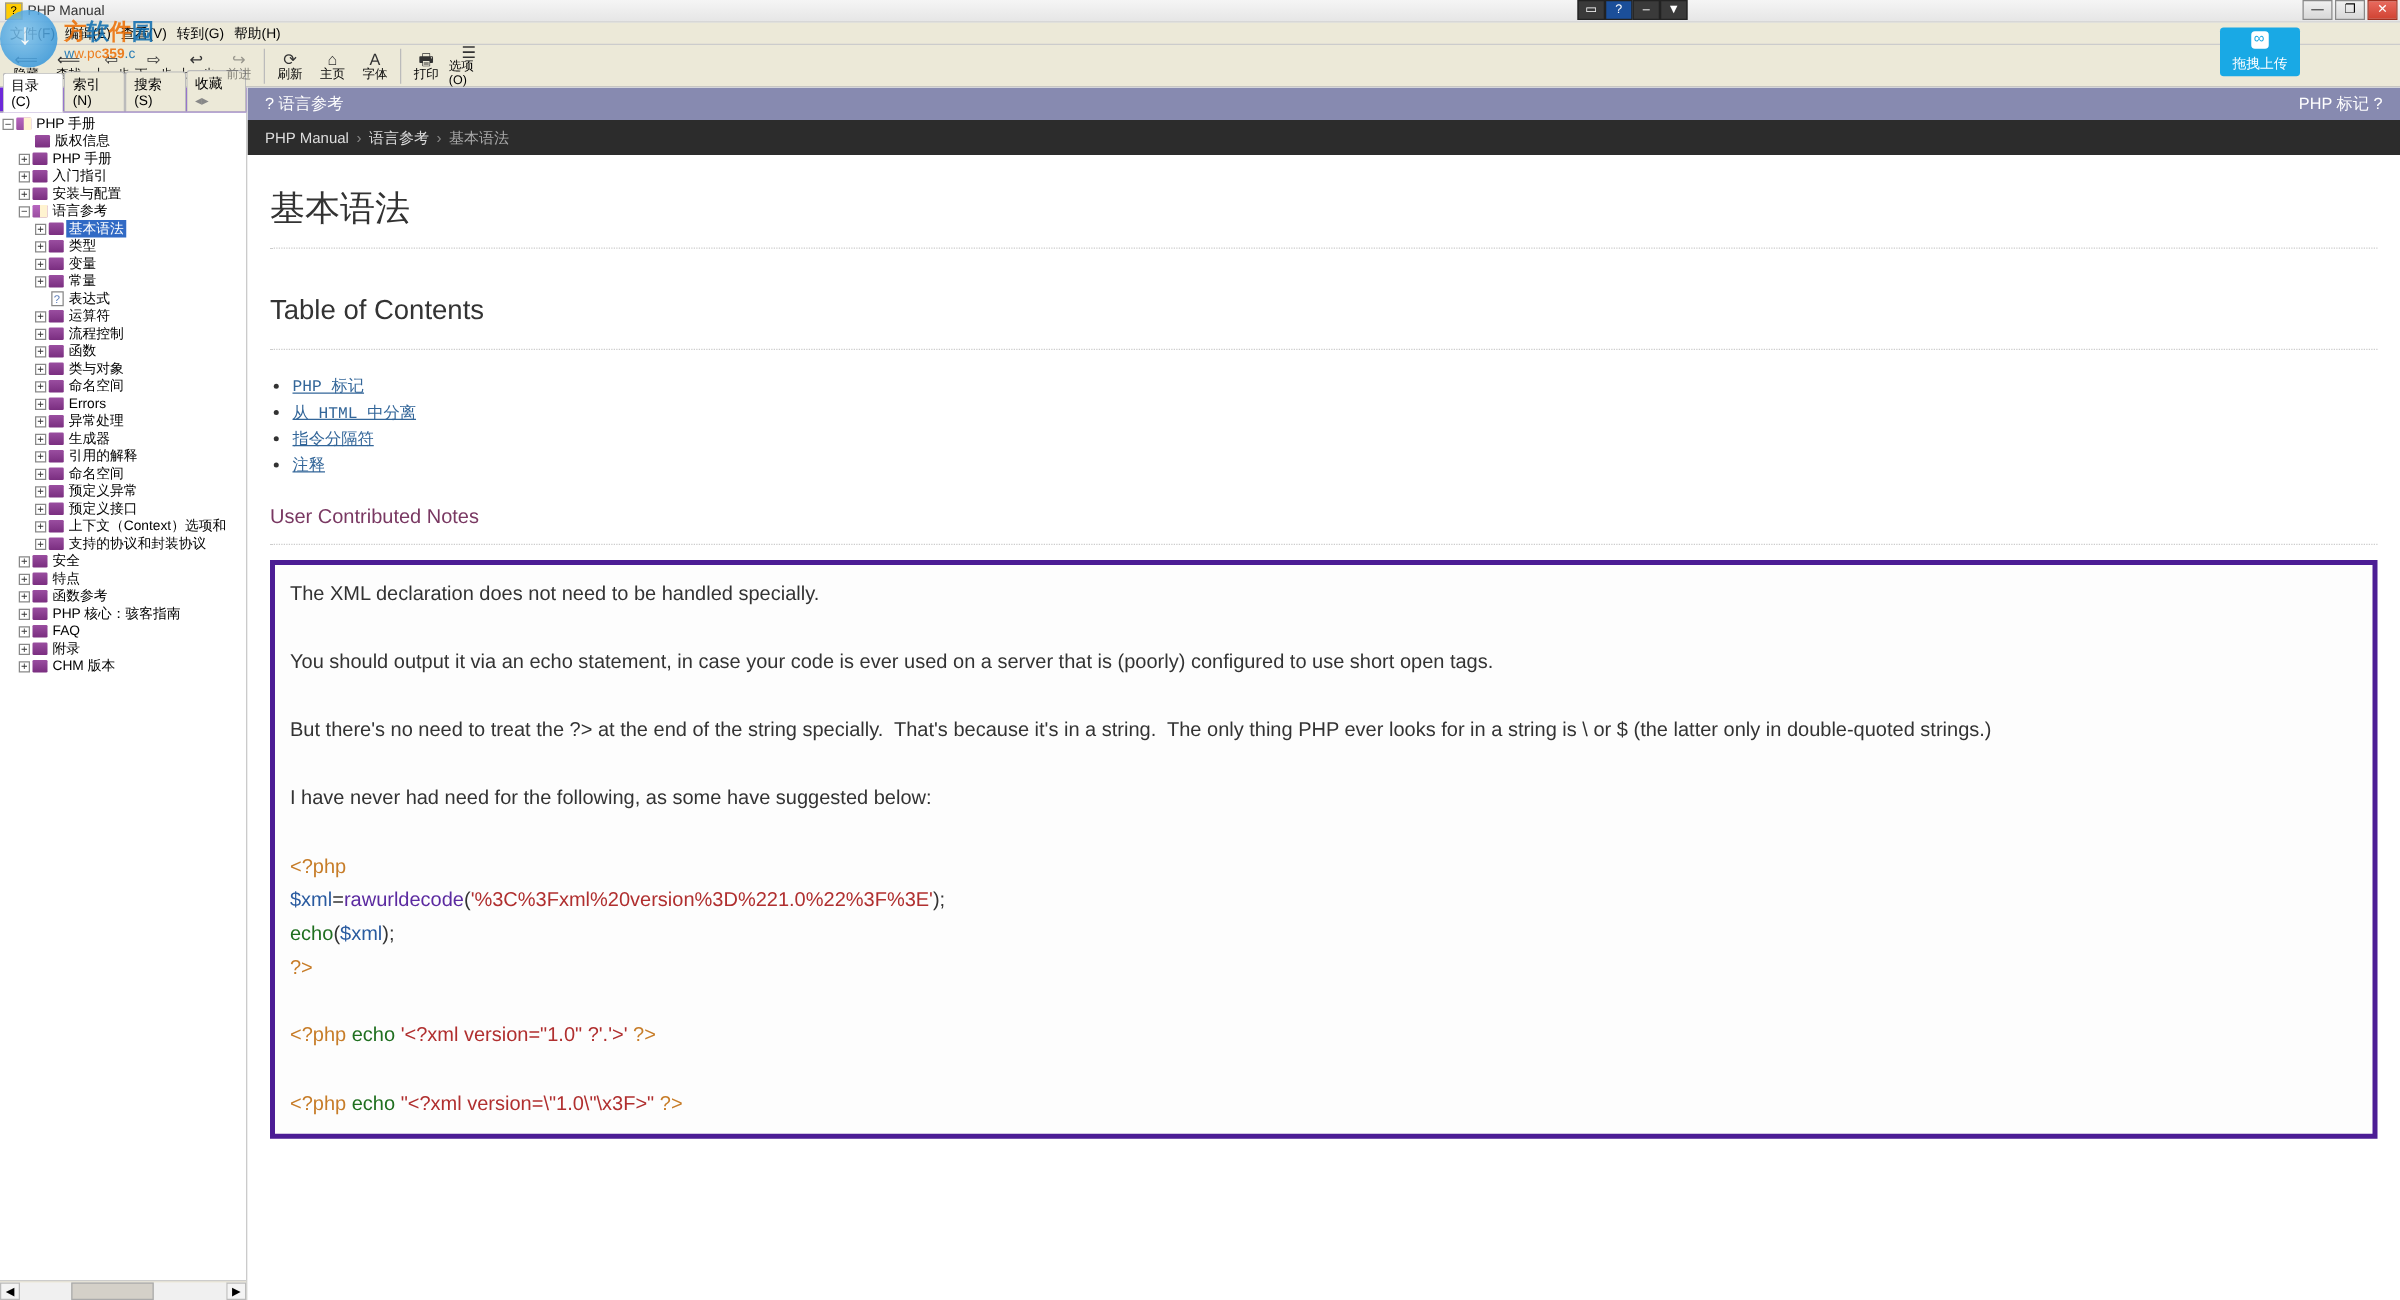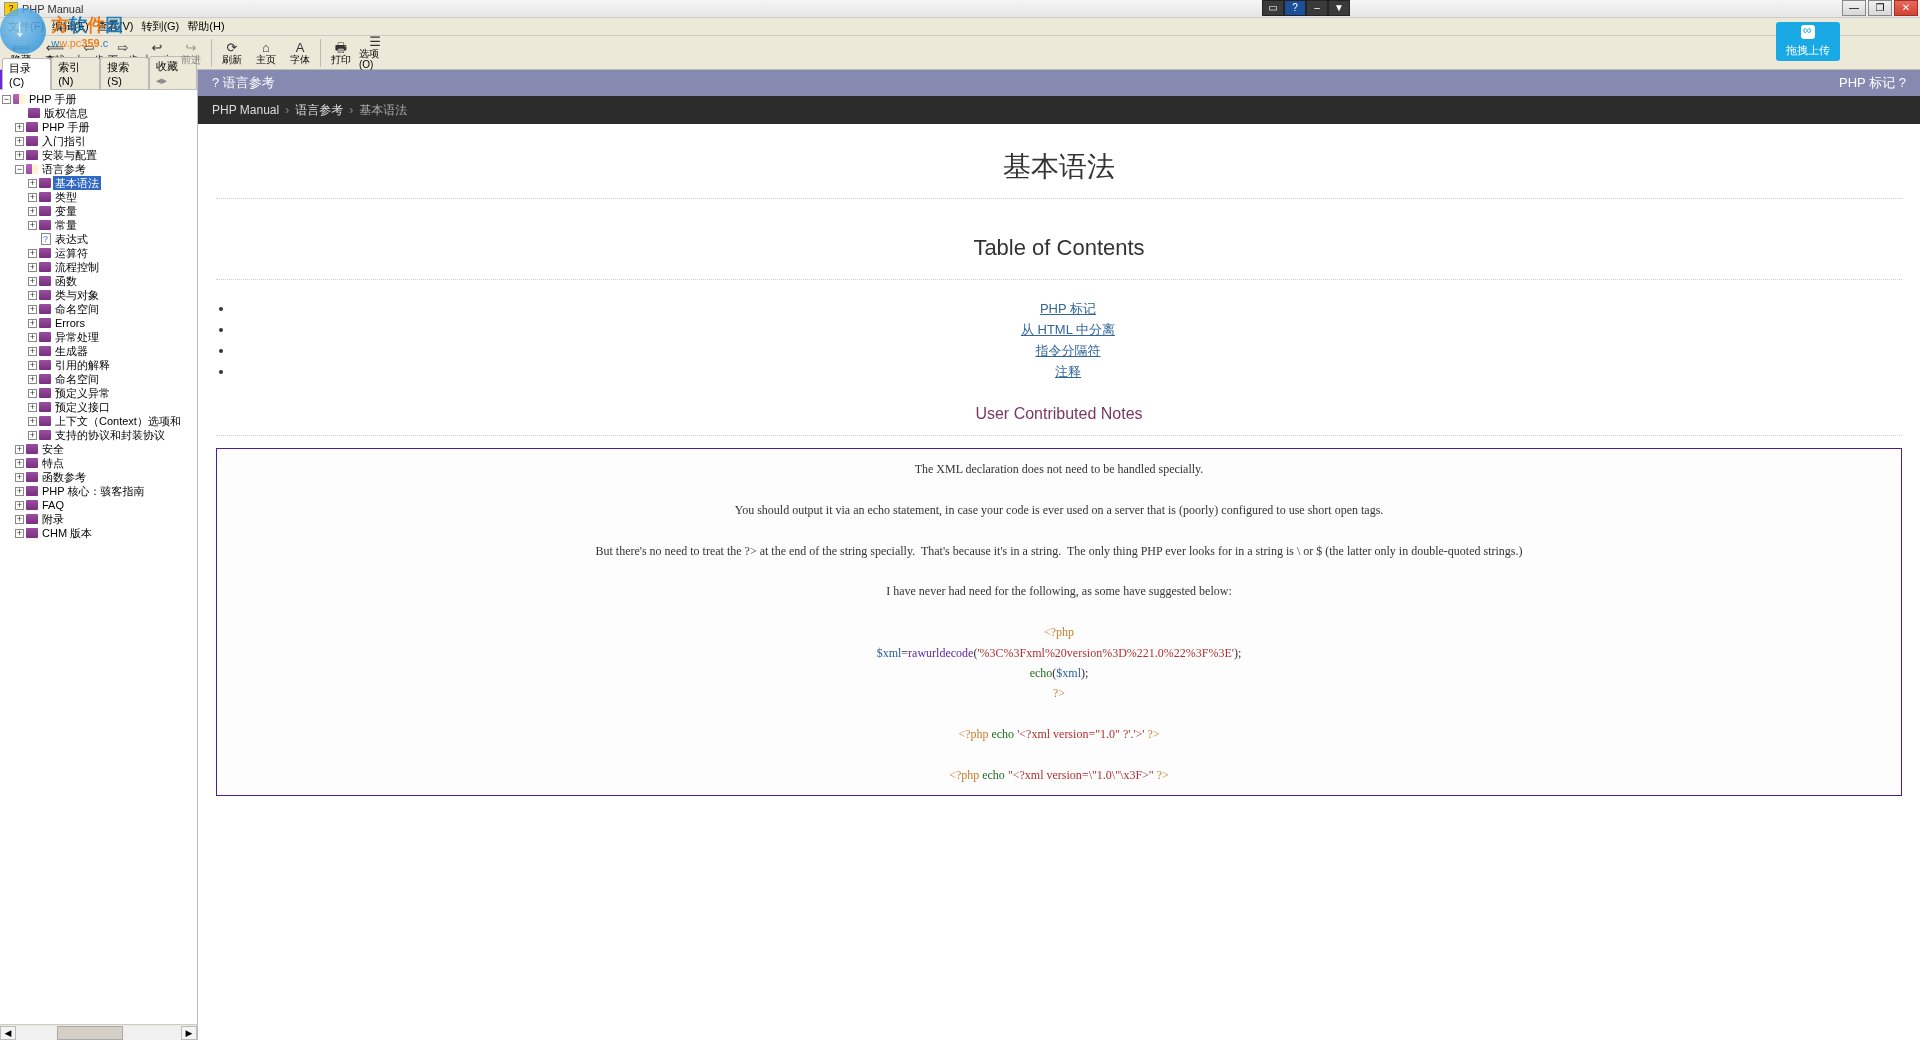--- a/index.html
+++ b/index.html
@@ -67,39 +67,39 @@
 .tree .bico { width: 12px; height: 10px; margin-right: 2px; flex-shrink: 0; position: relative; }
 .tree .bico.book-closed { background: linear-gradient(#9a4ea0,#7a2e80); border-radius: 1px; }
 .tree .bico.book-open { background: linear-gradient(#b866c0,#9a4ea0); border-radius: 1px; }
 .tree .bico.book-open::after { content: ""; position: absolute; right: 0; top: 0; width: 6px; height: 10px; background: #fff3d0; }
 .tree .bico.page { background: #fff; border: 1px solid #888; width: 10px; height: 12px; }
 .tree .bico.page::after { content: "?"; position: absolute; left: 1px; top: -2px; font-size: 9px; color: #5c7db8; }
 .tree .lbl { padding: 0 2px; }
 .tree .lbl.selected { background: #316ac5; color: #fff; }
 
 
-.content { flex: 1; overflow: auto; background: #fff; text-align: center; }
+.content { flex: 1; overflow: auto; background: #fff; }
 .prevnext { background: #878ab0; color: #fff; height: 26px; display: flex; align-items: center; justify-content: space-between; padding: 0 14px; font-size: 13px; }
 .prevnext a { color: #fff; text-decoration: none; }
 .crumbbar { background: #2c2c2c; color: #ccc; height: 28px; display: flex; align-items: center; padding: 0 14px; font-size: 12px; }
 .crumbbar .c { color: #ddd; }
 .crumbbar .sep { margin: 0 6px; color: #888; }
 .crumbbar .cur { color: #aaa; }
 
 .article { padding: 24px 18px 40px 18px; font-family: Verdana, Arial, sans-serif; }
 .article h1 { font-family: "Segoe UI","Microsoft YaHei",sans-serif; font-weight: 300; font-size: 28px; color: #333; margin-bottom: 10px; }
 .article h2.toc { font-family: "Segoe UI",sans-serif; font-weight: 300; font-size: 22px; color: #333; margin: 36px 0 18px 0; }
 .hr-dotted { border: none; border-top: 1px dotted #ccc; margin: 12px 0; }
 .toc-list { margin: 20px 0 4px 18px; font-size: 13px; }
 .toc-list li { list-style: disc; margin: 3px 0; color: #333; }
-.toc-list a { color: #336699; text-decoration: underline; }
+.toc-list a { color: #336699; text-decoration: underline; font-family: Liberation Mono, monospace; }
 .ucn-title { font-size: 16px; color: #793862; font-weight: normal; margin-top: 24px; }
 .note-head { display: flex; justify-content: space-between; font-size: 13px; font-weight: bold; color: #222; margin-top: 28px; }
 .note-head .dt { font-weight: normal; color: #444; font-size: 12px; }
-.note-body { border: 1px solid #4c1d95; background: #fdfdfd; padding: 10px 12px; margin-top: 4px; font-family: Liberation Serif, serif; font-size: 12px; color: #333; line-height: 1.7; white-space: pre-wrap; }
+.note-body { border: 4px solid #4c1d95; background: #fdfdfd; padding: 10px 12px; margin-top: 4px; font-family: Liberation Sans, sans-serif; font-size: 16px; color: #333; line-height: 1.7; white-space: pre-wrap; }
 .note-body .php-open { color: #c77d29; }
 .note-body .kw { color: #1f6f1f; }
 .note-body .fn { color: #5b2aa0; }
 .note-body .str { color: #b02f2f; }
 .note-body .var { color: #2a5ba0; }
 </style>
 </head>
 <body>
 
 <div class="titlebar">

